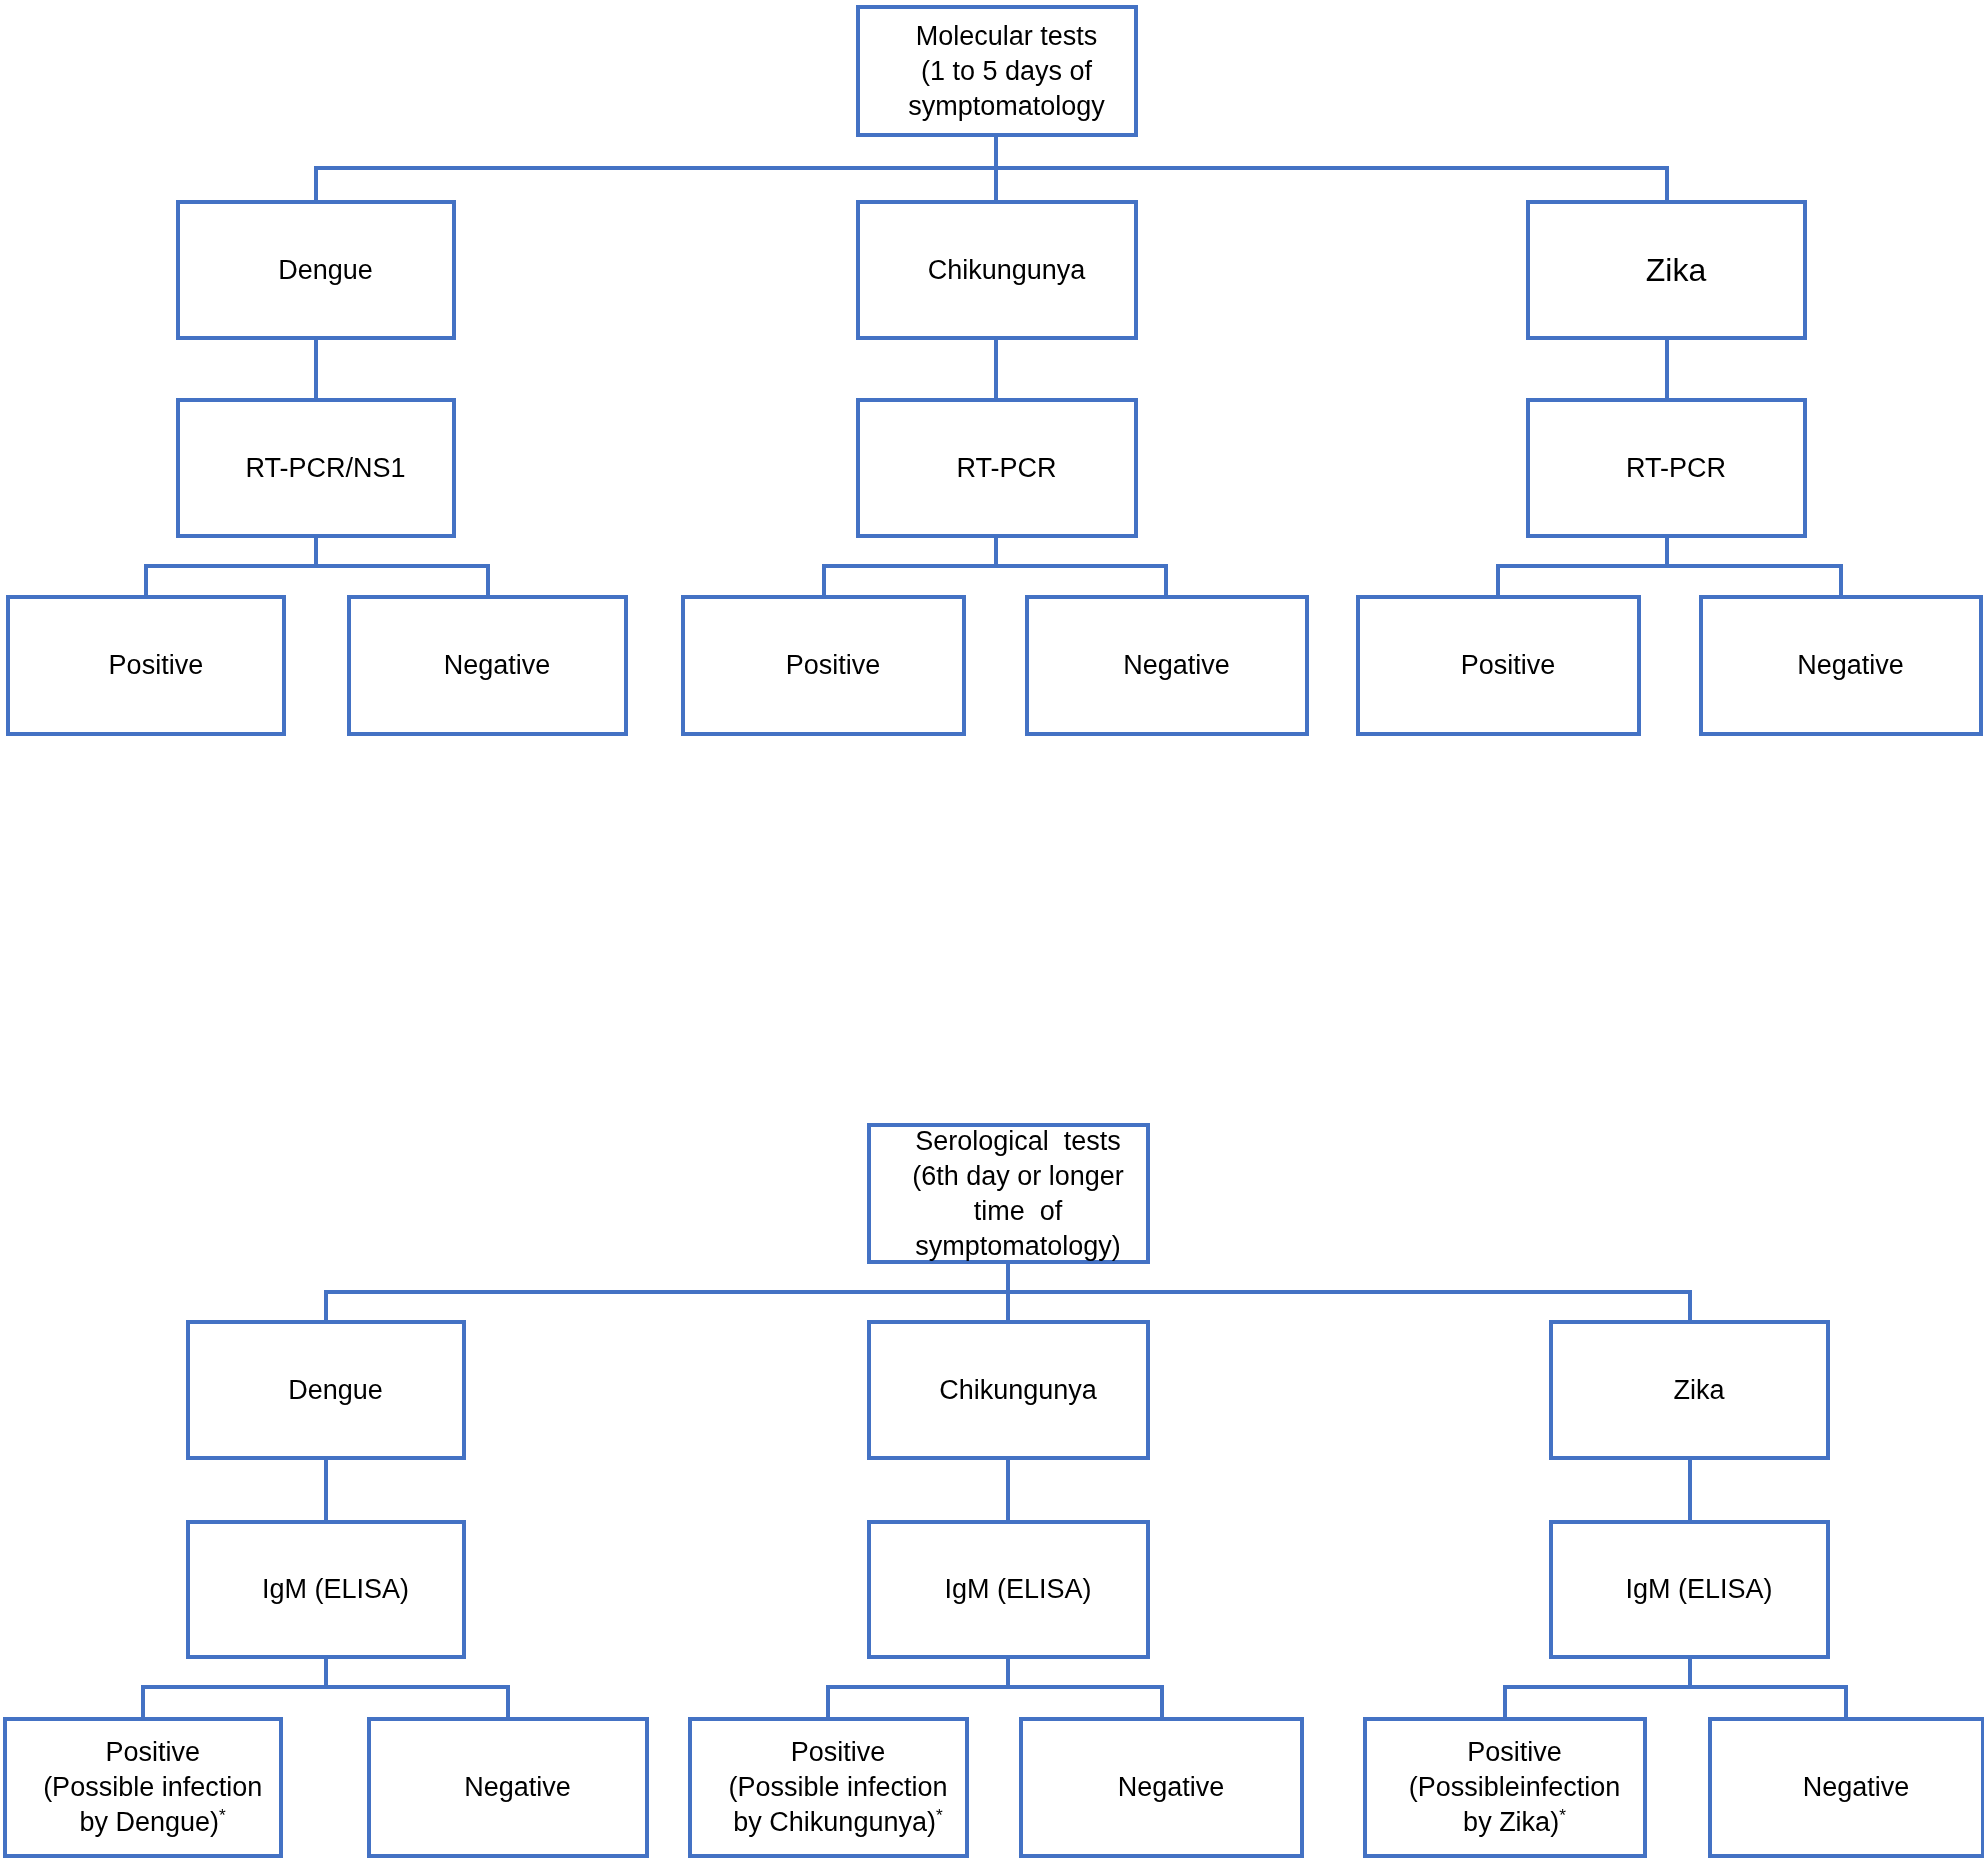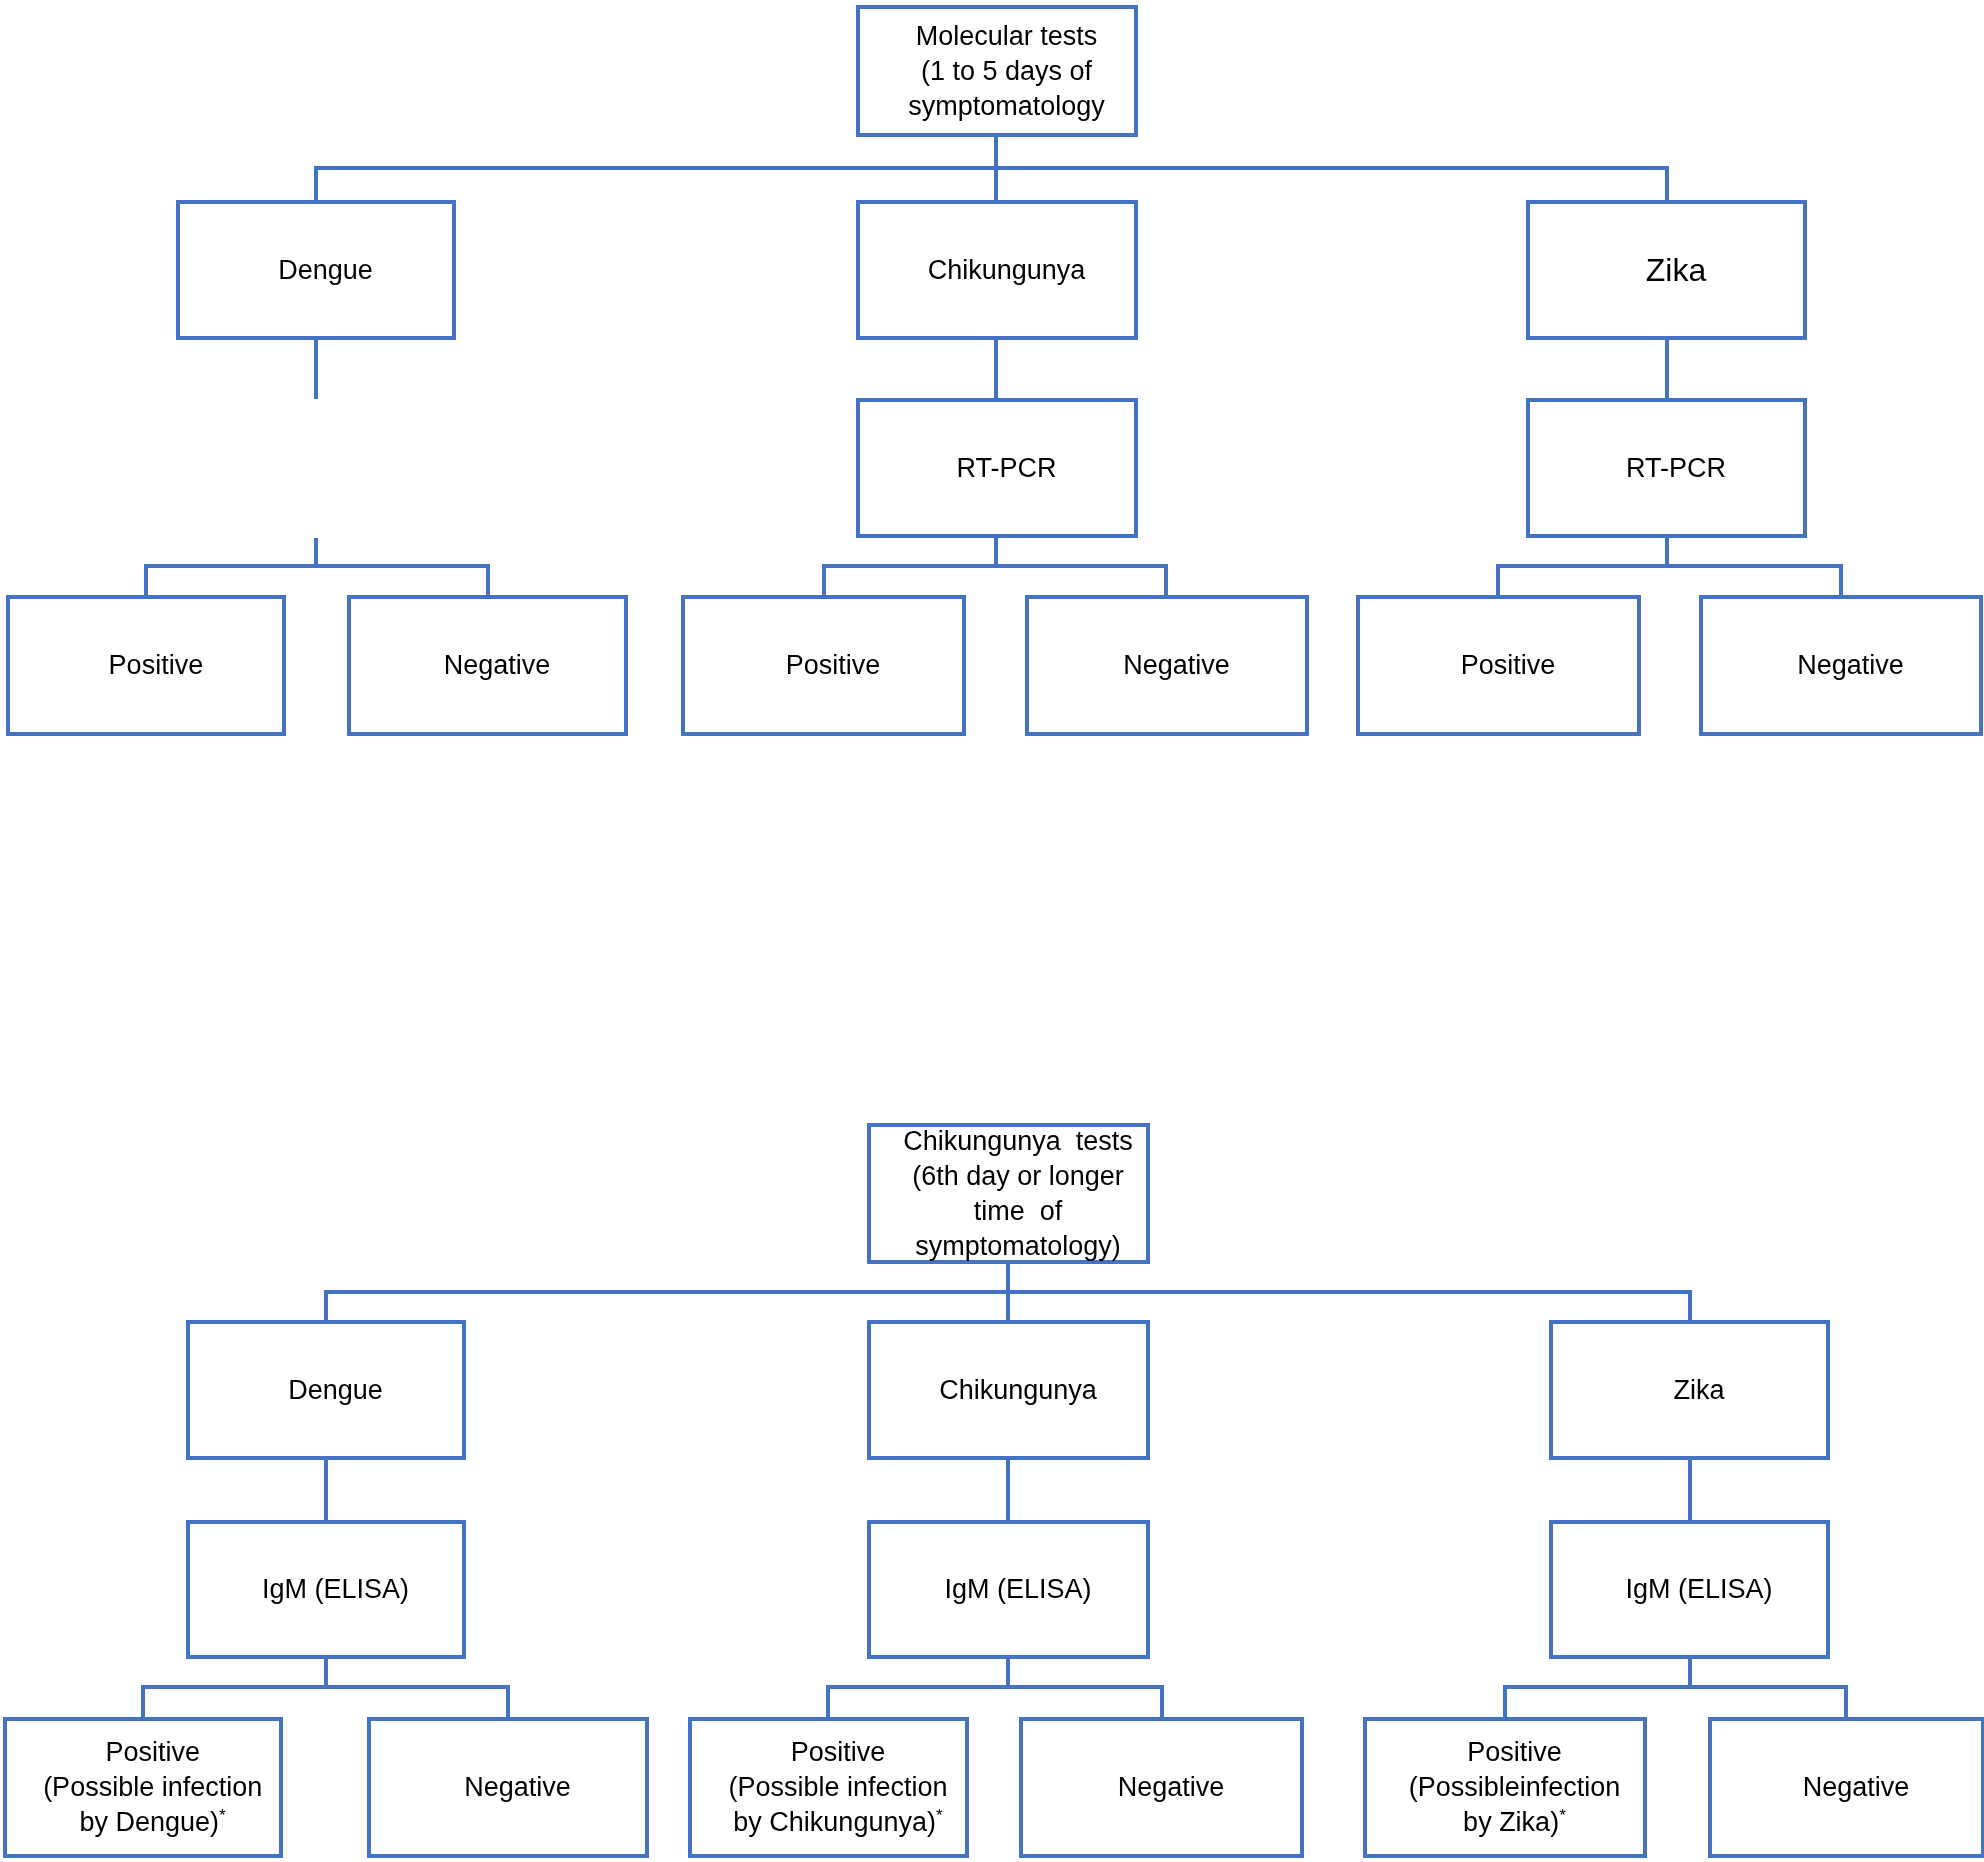--- a/index.html
+++ b/index.html
@@ -69,20 +69,23 @@
     <span class="lbl">Chikungunya</span>
   </div>
   <div class="box fs-lg" style="left:1526px; top:200px; width:281px; height:140px;">
     <span class="lbl">Zika</span>
   </div>
 
   <div class="vline" style="left:314px;  top:339px; height:60px;"></div>
   <div class="vline" style="left:994px; top:339px; height:60px;"></div>
   <div class="vline" style="left:1665px; top:339px; height:60px;"></div>
 
+  <div class="box" style="left:176px; top:398px; width:280px; height:140px;">
+    <span class="lbl">RT-PCR/NS1</span>
+  </div>
   <div class="box" style="left:856px; top:398px; width:282px; height:140px;">
     <span class="lbl">RT-PCR</span>
   </div>
   <div class="box" style="left:1526px; top:398px; width:281px; height:140px;">
     <span class="lbl">RT-PCR</span>
   </div>
 
   <div class="vline" style="left:314px; top:538px; height:30px;"></div>
   <div class="hline" style="left:144px; top:564px; width:345px;"></div>
   <div class="vline" style="left:144px; top:564px; height:32px;"></div>
@@ -111,21 +114,21 @@
     <span class="lbl">Negative</span>
   </div>
   <div class="box" style="left:1356px; top:595px; width:285px; height:141px;">
     <span class="lbl">Positive</span>
   </div>
   <div class="box" style="left:1699px; top:595px; width:284px; height:141px;">
     <span class="lbl">Negative</span>
   </div>
 
   <div class="box" style="left:867px; top:1123px; width:283px; height:141px;">
-    <span class="lbl">Chikungunya  tests
+    <span class="lbl">Serological  tests
 (6th day or longer
 time  of
 symptomatology)</span>
   </div>
 
   <div class="vline" style="left:1006px; top:1263px; height:31px;"></div>
   <div class="hline" style="left:324px; top:1290px; width:1368px;"></div>
   <div class="vline" style="left:324px;  top:1290px; height:33px;"></div>
   <div class="vline" style="left:1006px; top:1290px; height:33px;"></div>
   <div class="vline" style="left:1688px; top:1290px; height:33px;"></div>

